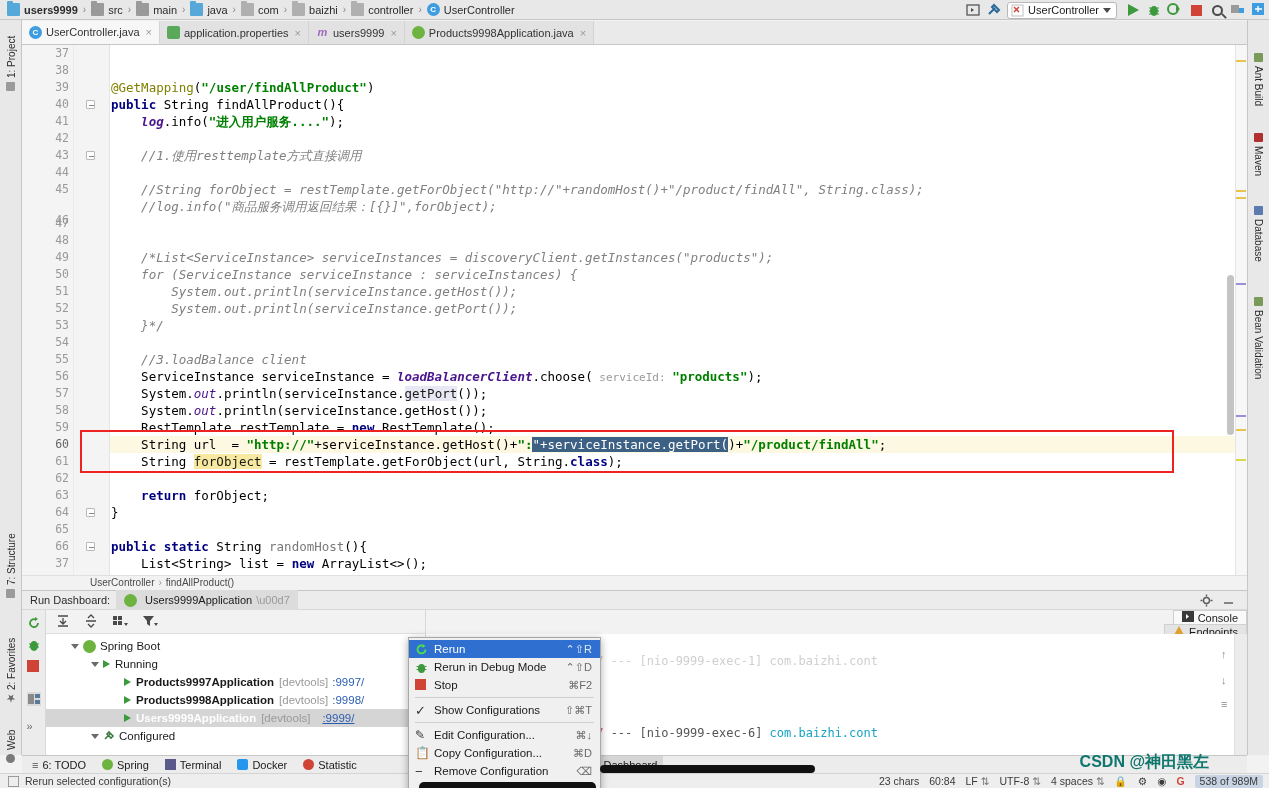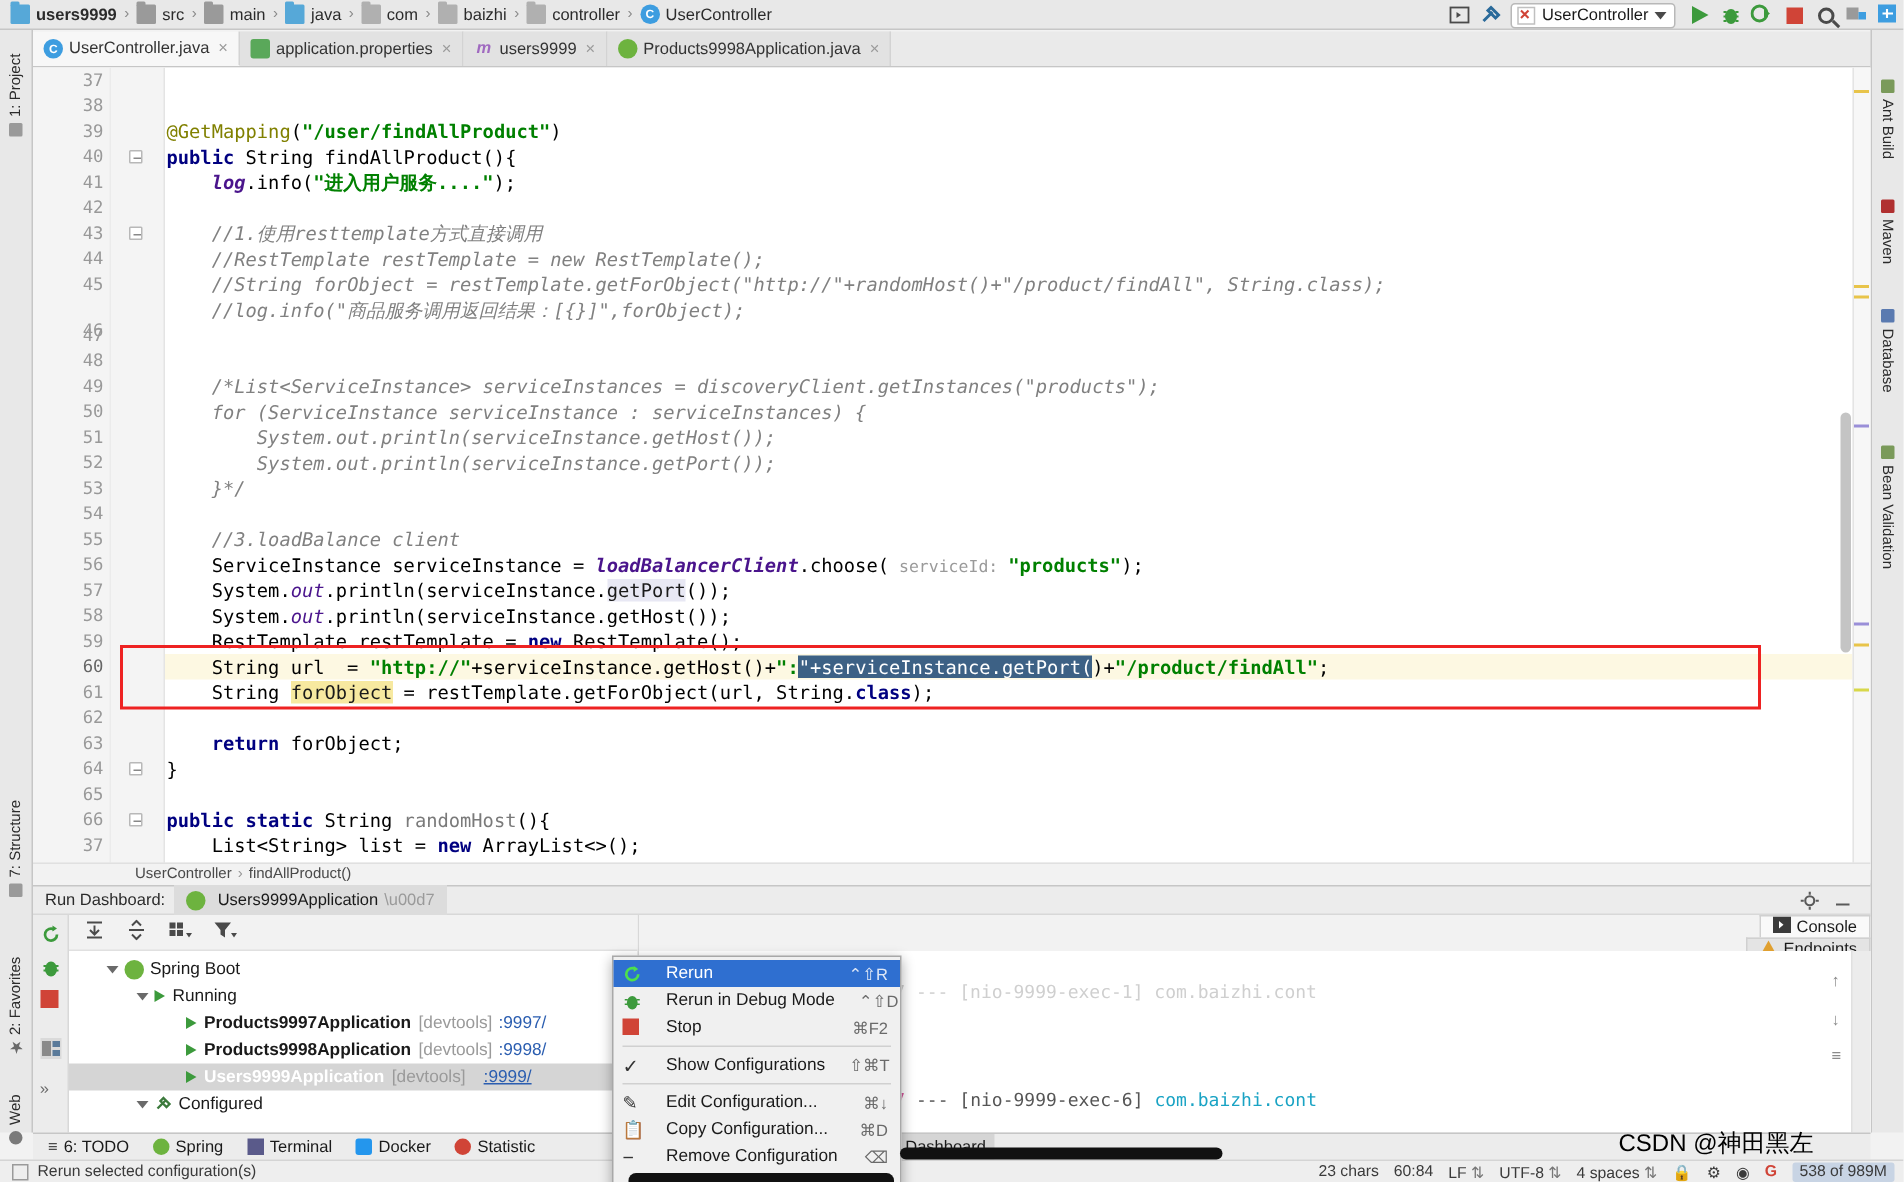--- a/index.html
+++ b/index.html
@@ -209,21 +209,21 @@
   }
   .c-green{color:#1a9a4a;} .c-pink{color:#d4559a;} .c-cyan{color:#19a3c4;} .c-gray{color:#555;}
   .c-faded{color:#cfcfcf;}
 
   
   .ctxmenu {
     position:absolute; left:408px; top:637px; width:193px;
     background:#f0f0f0; border:1px solid #a8a8a8; box-shadow:0 2px 8px rgba(0,0,0,.32);
     z-index: 50; padding: 2px 0; font-size:11.5px;
   }
-  .mi { display:flex; align-items:center; height:18px; padding:0 8px 0 6px; gap:16px; }
+  .mi { display:flex; align-items:center; height:18px; padding:0 8px 0 6px; gap:6px; }
   .mi.hl { background:#2f6fd0; color:#fff; }
   .mi .mlabel { flex:1; white-space:nowrap; }
   .mi .mkey { color:#6a6a6a; font-size:11px; }
   .mi.hl .mkey { color:#e0e8f6; }
   .msep { height:1px; background:#d0d0d0; margin:3px 6px; }
   .mic { width:13px;height:13px;flex:none;position:relative; }
   .mic-stop{background:#d04437;width:11px;height:11px;}
   .mic-check{ color:#333; font-size:13px; line-height:13px;}
   .mic-pencil{ color:#333; font-size:12px; line-height:13px;}
   .mic-copy{ color:#333; font-size:12px; line-height:13px;}
@@ -249,21 +249,21 @@
   .statusbar .right{margin-left:auto;display:flex;align-items:center;gap:10px;padding-right:6px;}
   .memwidget{background:#c8d4e4;padding:0 5px;height:13px;line-height:13px;border-radius:2px;}
   .sep-caret{color:#777;}
 
   
   .wm {
     position:absolute; font-family:"Liberation Sans", sans-serif;
     color:#b9b9b9; pointer-events:none; user-select:none;
   }
   .wm-top { left:660px; top:30px; font-size:30px; color:#e3e3e3; letter-spacing:6px; }
-  .wm-bottom { right:60px; top:752px; font-size:16px; color:#000000; }
+  .wm-bottom { right:60px; top:752px; font-size:16px; color:#0f766e;font-weight:bold; }
   .black-strip{position:absolute;left:600px;top:765px;width:215px;height:8px;background:#111;border-radius:4px;z-index:60;}
 </style>
 </head>
 <body>
 
 <div id="app">
 
   <div class="navbar">
     <div class="crumb bold">
       <span class="ic ic-folder blue"></span>
@@ -466,21 +466,21 @@
       <div class="fold-icon" style="left:12px;top:106px;"></div>
       <div class="fold-icon" style="left:12px;top:463px;"></div>
       <div class="fold-icon" style="left:12px;top:497px;"></div>
     </div>
 
     <div class="codearea">
       <div class="cl" style="top:34px"><span class="ann">@GetMapping</span><span class="plain">(</span><span class="str">"/user/findAllProduct"</span><span class="plain">)</span></div>
       <div class="cl" style="top:51px"><span class="kw">public</span><span class="plain"> String findAllProduct(){</span></div>
       <div class="cl" style="top:68px"><span class="plain">    </span><span class="fld">log</span><span class="plain">.info(</span><span class="str">"进入用户服务...."</span><span class="plain">);</span></div>
       <div class="cl" style="top:102px"><span class="plain">    </span><span class="cmt">//1.使用resttemplate方式直接调用</span></div>
-      <div class="cl" style="top:119px"><span class="plain">    </span><span class="cmt">//RestTemplate restTemplate = new RestTemplate();</span></div>
+      <div class="cl" style="top:119px"><span class="plain">    </span></div>
       <div class="cl" style="top:136px"><span class="plain">    </span><span class="cmt">//String forObject = restTemplate.getForObject("http://"+randomHost()+"/product/findAll", String.class);</span></div>
       <div class="cl" style="top:153px"><span class="plain">    </span><span class="cmt">//log.info("商品服务调用返回结果：[{}]",forObject);</span></div>
       <div class="cl" style="top:204px"><span class="plain">    </span><span class="cmt">/*List&lt;ServiceInstance&gt; serviceInstances = discoveryClient.getInstances("products");</span></div>
       <div class="cl" style="top:221px"><span class="plain">    </span><span class="cmt">for (ServiceInstance serviceInstance : serviceInstances) {</span></div>
       <div class="cl" style="top:238px"><span class="plain">        </span><span class="cmt">System.out.println(serviceInstance.getHost());</span></div>
       <div class="cl" style="top:255px"><span class="plain">        </span><span class="cmt">System.out.println(serviceInstance.getPort());</span></div>
       <div class="cl" style="top:272px"><span class="plain">    </span><span class="cmt">}*/</span></div>
       <div class="cl" style="top:306px"><span class="plain">    </span><span class="cmt">//3.loadBalance client</span></div>
       <div class="cl" style="top:323px"><span class="plain">    ServiceInstance serviceInstance = </span><span class="fld">loadBalancerClient</span><span class="plain">.choose(</span><span class="param-hint"> serviceId: </span><span class="str">"products"</span><span class="plain">);</span></div>
       <div class="cl" style="top:340px"><span class="plain">    System.</span><span class="stat">out</span><span class="plain">.println(serviceInstance.</span><span class="ident-hl">getPort</span><span class="plain">());</span></div>

